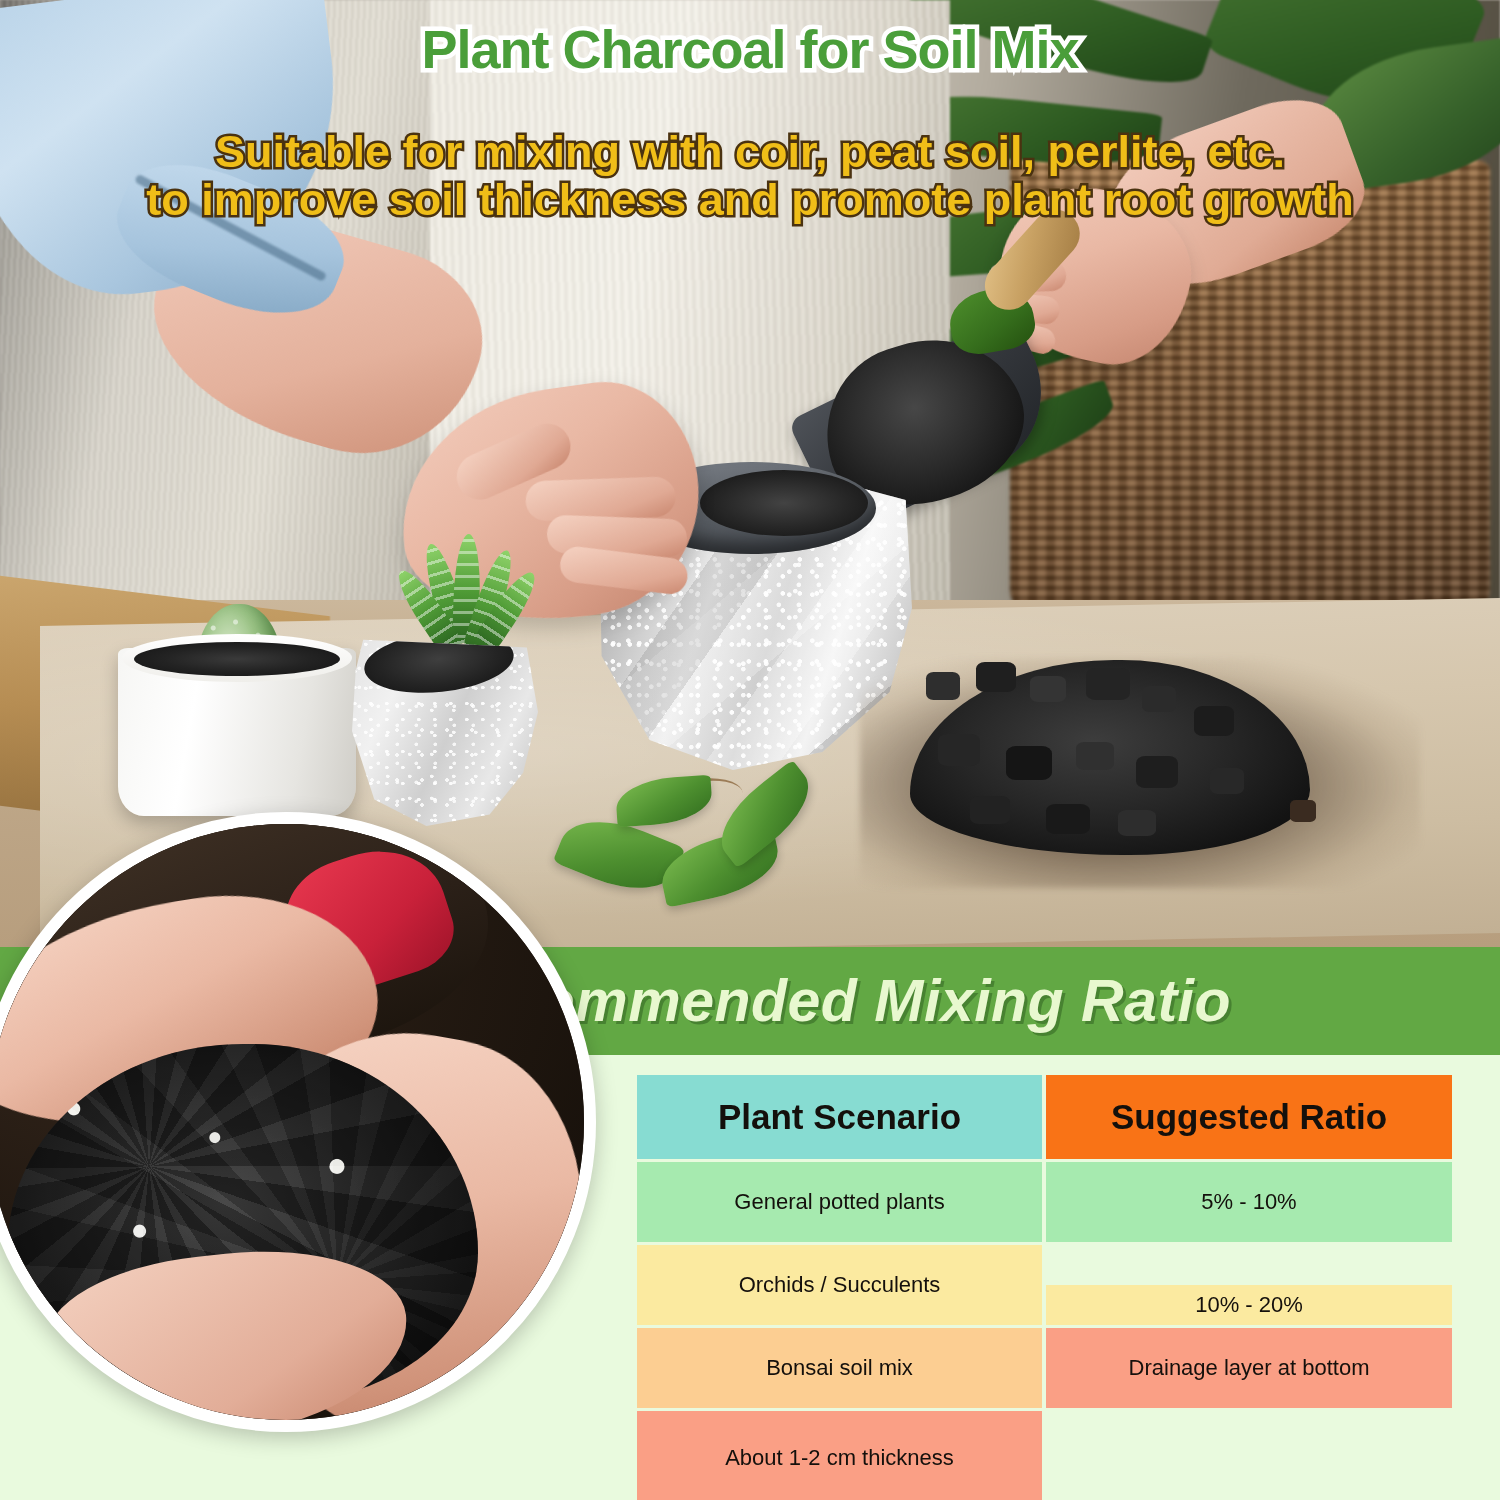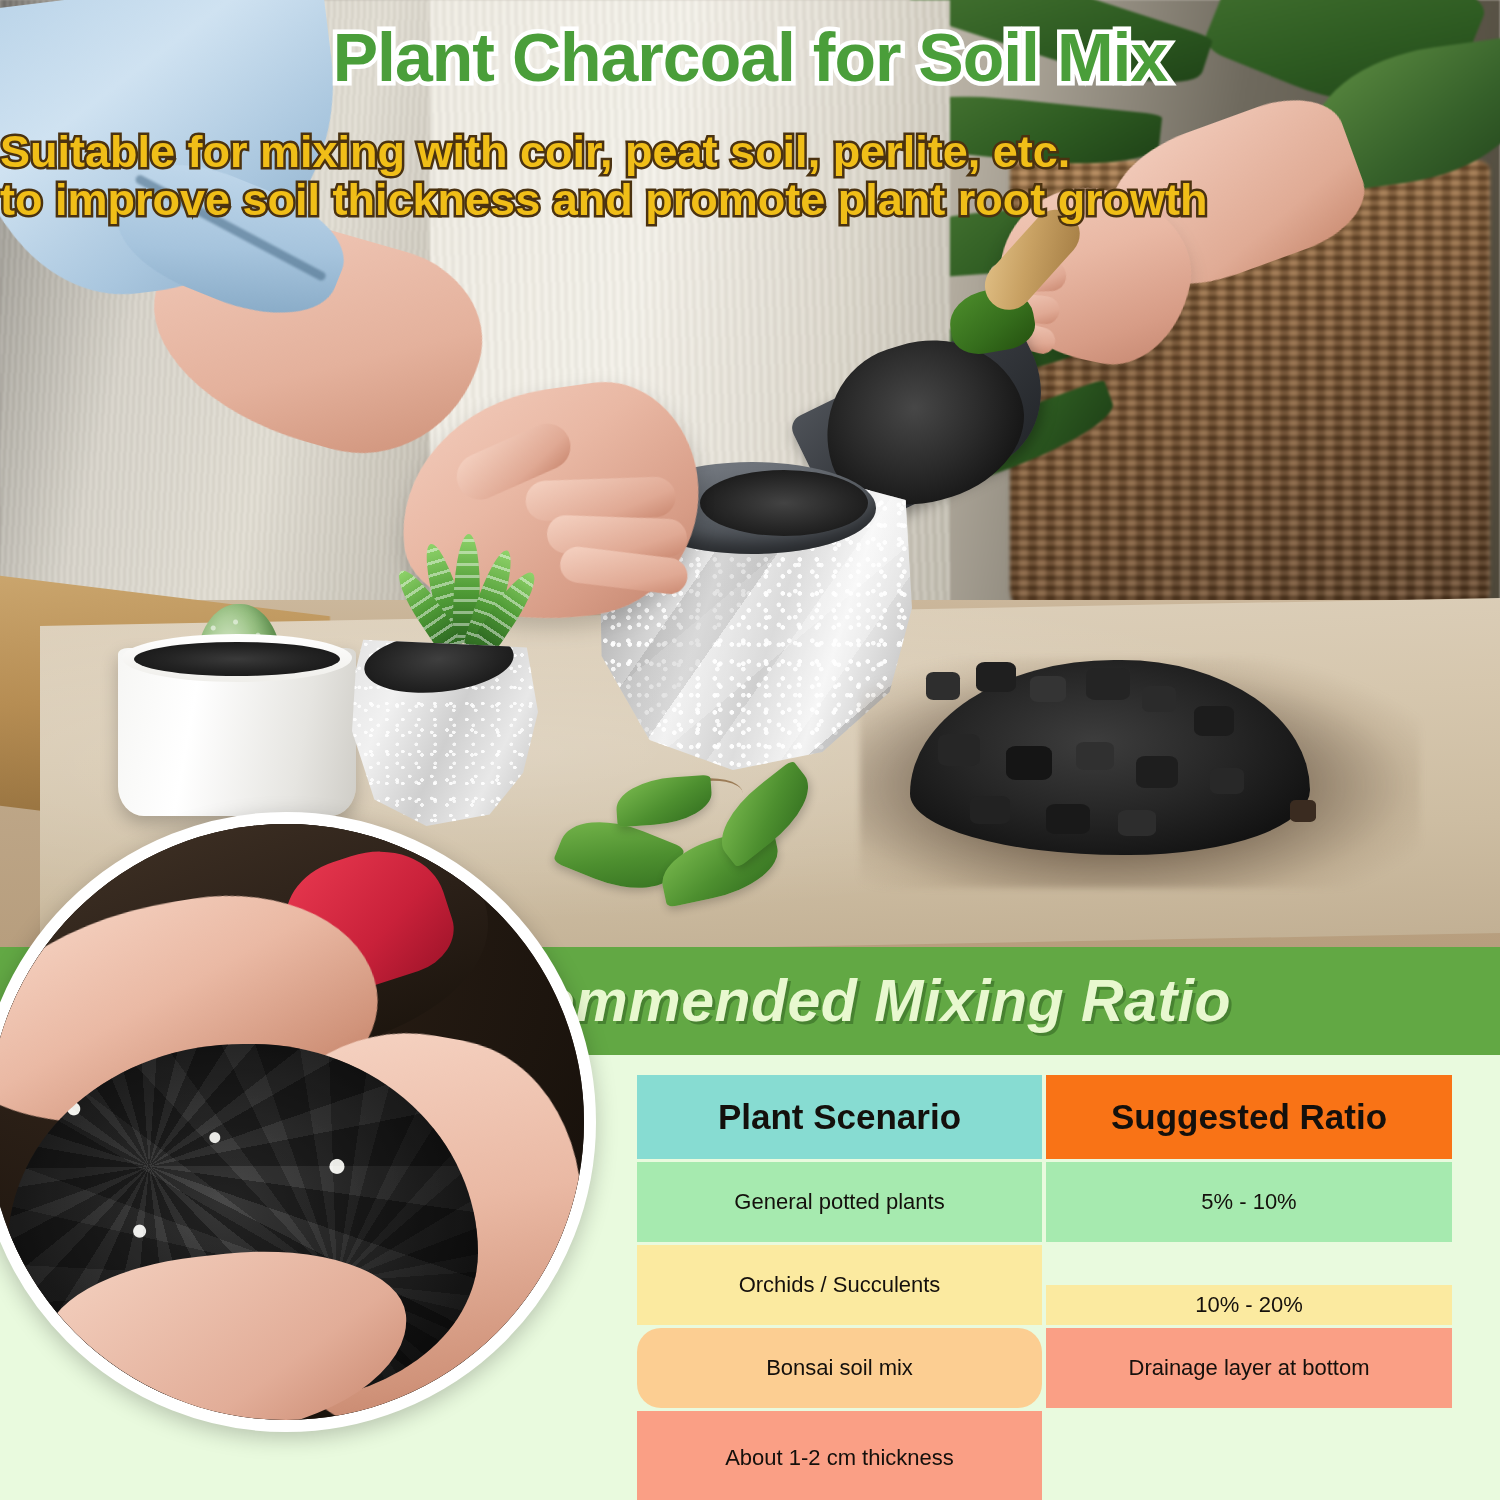--- a/index.html
+++ b/index.html
@@ -494,26 +494,26 @@
       <div class="root"></div>
       <div class="lf" style="left:0px;top:64px;width:118px;height:62px;transform:rotate(22deg);"></div>
       <div class="lf" style="left:100px;top:78px;width:120px;height:58px;transform:rotate(-12deg);"></div>
       <div class="lf" style="left:150px;top:28px;width:110px;height:52px;transform:rotate(-38deg);"></div>
       <div class="lf" style="left:56px;top:18px;width:96px;height:46px;transform:rotate(-4deg);"></div>
     </div>
 
   </div>
 
   <div style="position:absolute;left:0;top:18px;width:1500px;text-align:center;z-index:30;">
-    <span style="display:inline-block;font-size:68px;font-weight:bold;color:#4a9e3a;
+    <span style="display:inline-block;font-size:54px;font-weight:bold;color:#4a9e3a;
                  -webkit-text-stroke:9px #ffffff;paint-order:stroke fill;
                  letter-spacing:-1px;">Plant Charcoal for Soil Mix</span>
   </div>
 
-  <div style="position:absolute;left:0;top:128px;width:1500px;z-index:30;line-height:1.06;">
+  <div style="position:absolute;left:0;top:128px;width:1500px;text-align:center;z-index:30;line-height:1.06;">
     <div style="font-size:45px;font-weight:bold;color:#f0be18;
                 -webkit-text-stroke:5px #4a3210;paint-order:stroke fill;">Suitable for mixing with coir, peat soil, perlite, etc.</div>
     <div style="font-size:45px;font-weight:bold;color:#f0be18;
                 -webkit-text-stroke:5px #4a3210;paint-order:stroke fill;">to improve soil thickness and promote plant root growth</div>
   </div>
 
   <div class="banner" style="background: rgb(98, 168, 68);">
     <div class="banner-title" style="color: rgb(232, 248, 207);">Recommended Mixing Ratio</div>
   </div>
 
@@ -522,21 +522,21 @@
 
       <div class="cell head row-h" style="background: rgb(135, 220, 210);">Plant Scenario</div>
       <div class="cell head row-h" style="background: #f97316;">Suggested Ratio</div>
 
       <div class="cell row-1" style="background: rgb(166, 234, 175);">General potted plants</div>
       <div class="cell row-1" style="background: rgb(166, 234, 175);">5% - 10%</div>
 
       <div class="cell row-2" style="background: rgb(251, 234, 160);">Orchids / Succulents</div>
       <div class="cell row-2" style="background: rgb(251, 234, 160); margin-top: 40px;">10% - 20%</div>
 
-      <div class="cell row-3" style="background: rgb(252, 206, 146); border-radius: 24px;">Bonsai soil mix</div>
+      <div class="cell row-3" style="background: rgb(252, 206, 146);">Bonsai soil mix</div>
 
       <div class="cell row-4" style="background: rgb(250, 159, 133);">Drainage layer at bottom</div>
       <div class="cell row-4" style="background: rgb(250, 159, 133);">About 1-2 cm thickness</div>
 
     </div>
   </div>
 
   <div class="circle-inset z-top">
     <div class="ci-bg"></div>
     <div class="ci-pan"></div>

